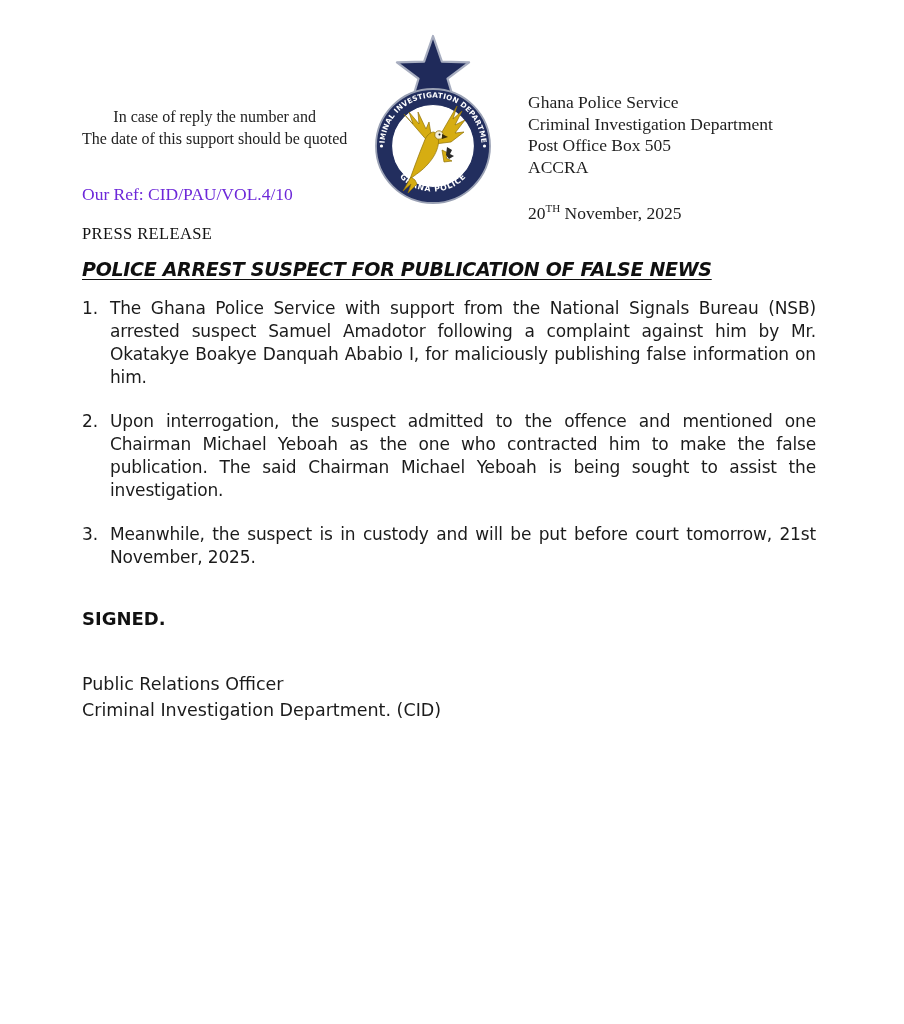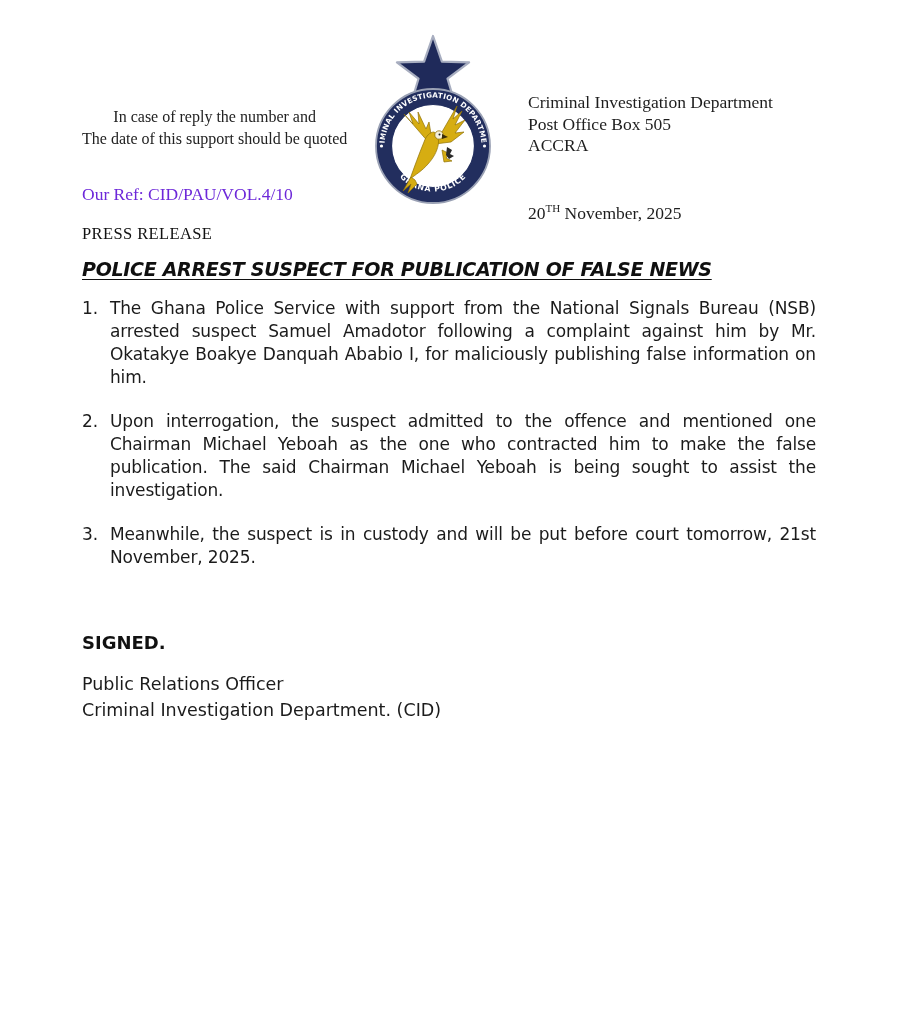--- a/index.html
+++ b/index.html
@@ -47,21 +47,21 @@
     color: #101010; white-space: nowrap; font-style: italic;
   }
   .body-list {
     position: absolute; left: 82px; top: 297px; width: 734px;
     font-size: 17px; line-height: 23px; letter-spacing: -0.15px; color: #1b1b1b;
   }
   .list-item { display: flex; margin-bottom: 21px; }
   .list-item .num { width: 28px; flex-shrink: 0; }
   .list-item .item-text { flex: 1; text-align: justify; }
   .signed-label {
-    position: absolute; left: 82px; top: 632px;
+    position: absolute; left: 82px; top: 608px;
     font-size: 18px; font-weight: bold; color: #111;
   }
   .sig-block {
     position: absolute; left: 82px; top: 671px;
     font-size: 17.5px; line-height: 26px; color: #1b1b1b;
   }
 </style>
 </head>
 <body>
 
@@ -105,20 +105,21 @@
       <path d="M 80,118 L 88,122 L 84,126 L 90,129 L 82,130 Z"></path>
     </g>
     <circle cx="77" cy="103" r="4.2" fill="#f4efdc" stroke="#8f7106" stroke-width="0.8"></circle>
     <polygon points="80,102 86,105 80,107" fill="#3a2c07"></polygon>
     <circle cx="77.5" cy="102.5" r="1" fill="#1a1a1a"></circle>
     <path d="M 85,115 l 5,3 l -2,4 l 4,2 l -5,3 l -3,-4 Z" fill="#2a2a2a" stroke="none"></path>
   </svg>
 </div>
 
 <div class="address-block serif">
+  <div>Ghana Police Service</div>
   <div>Criminal Investigation Department</div>
   <div>Post Office Box 505</div>
   <div>ACCRA</div>
 </div>
 
 <div class="our-ref serif">Our Ref: CID/PAU/VOL.4/10</div>
 
 <div class="date-line serif"><span>20</span><sup>TH</sup><span> November, 2025</span></div>
 
 <div class="press-release serif">PRESS RELEASE</div>

